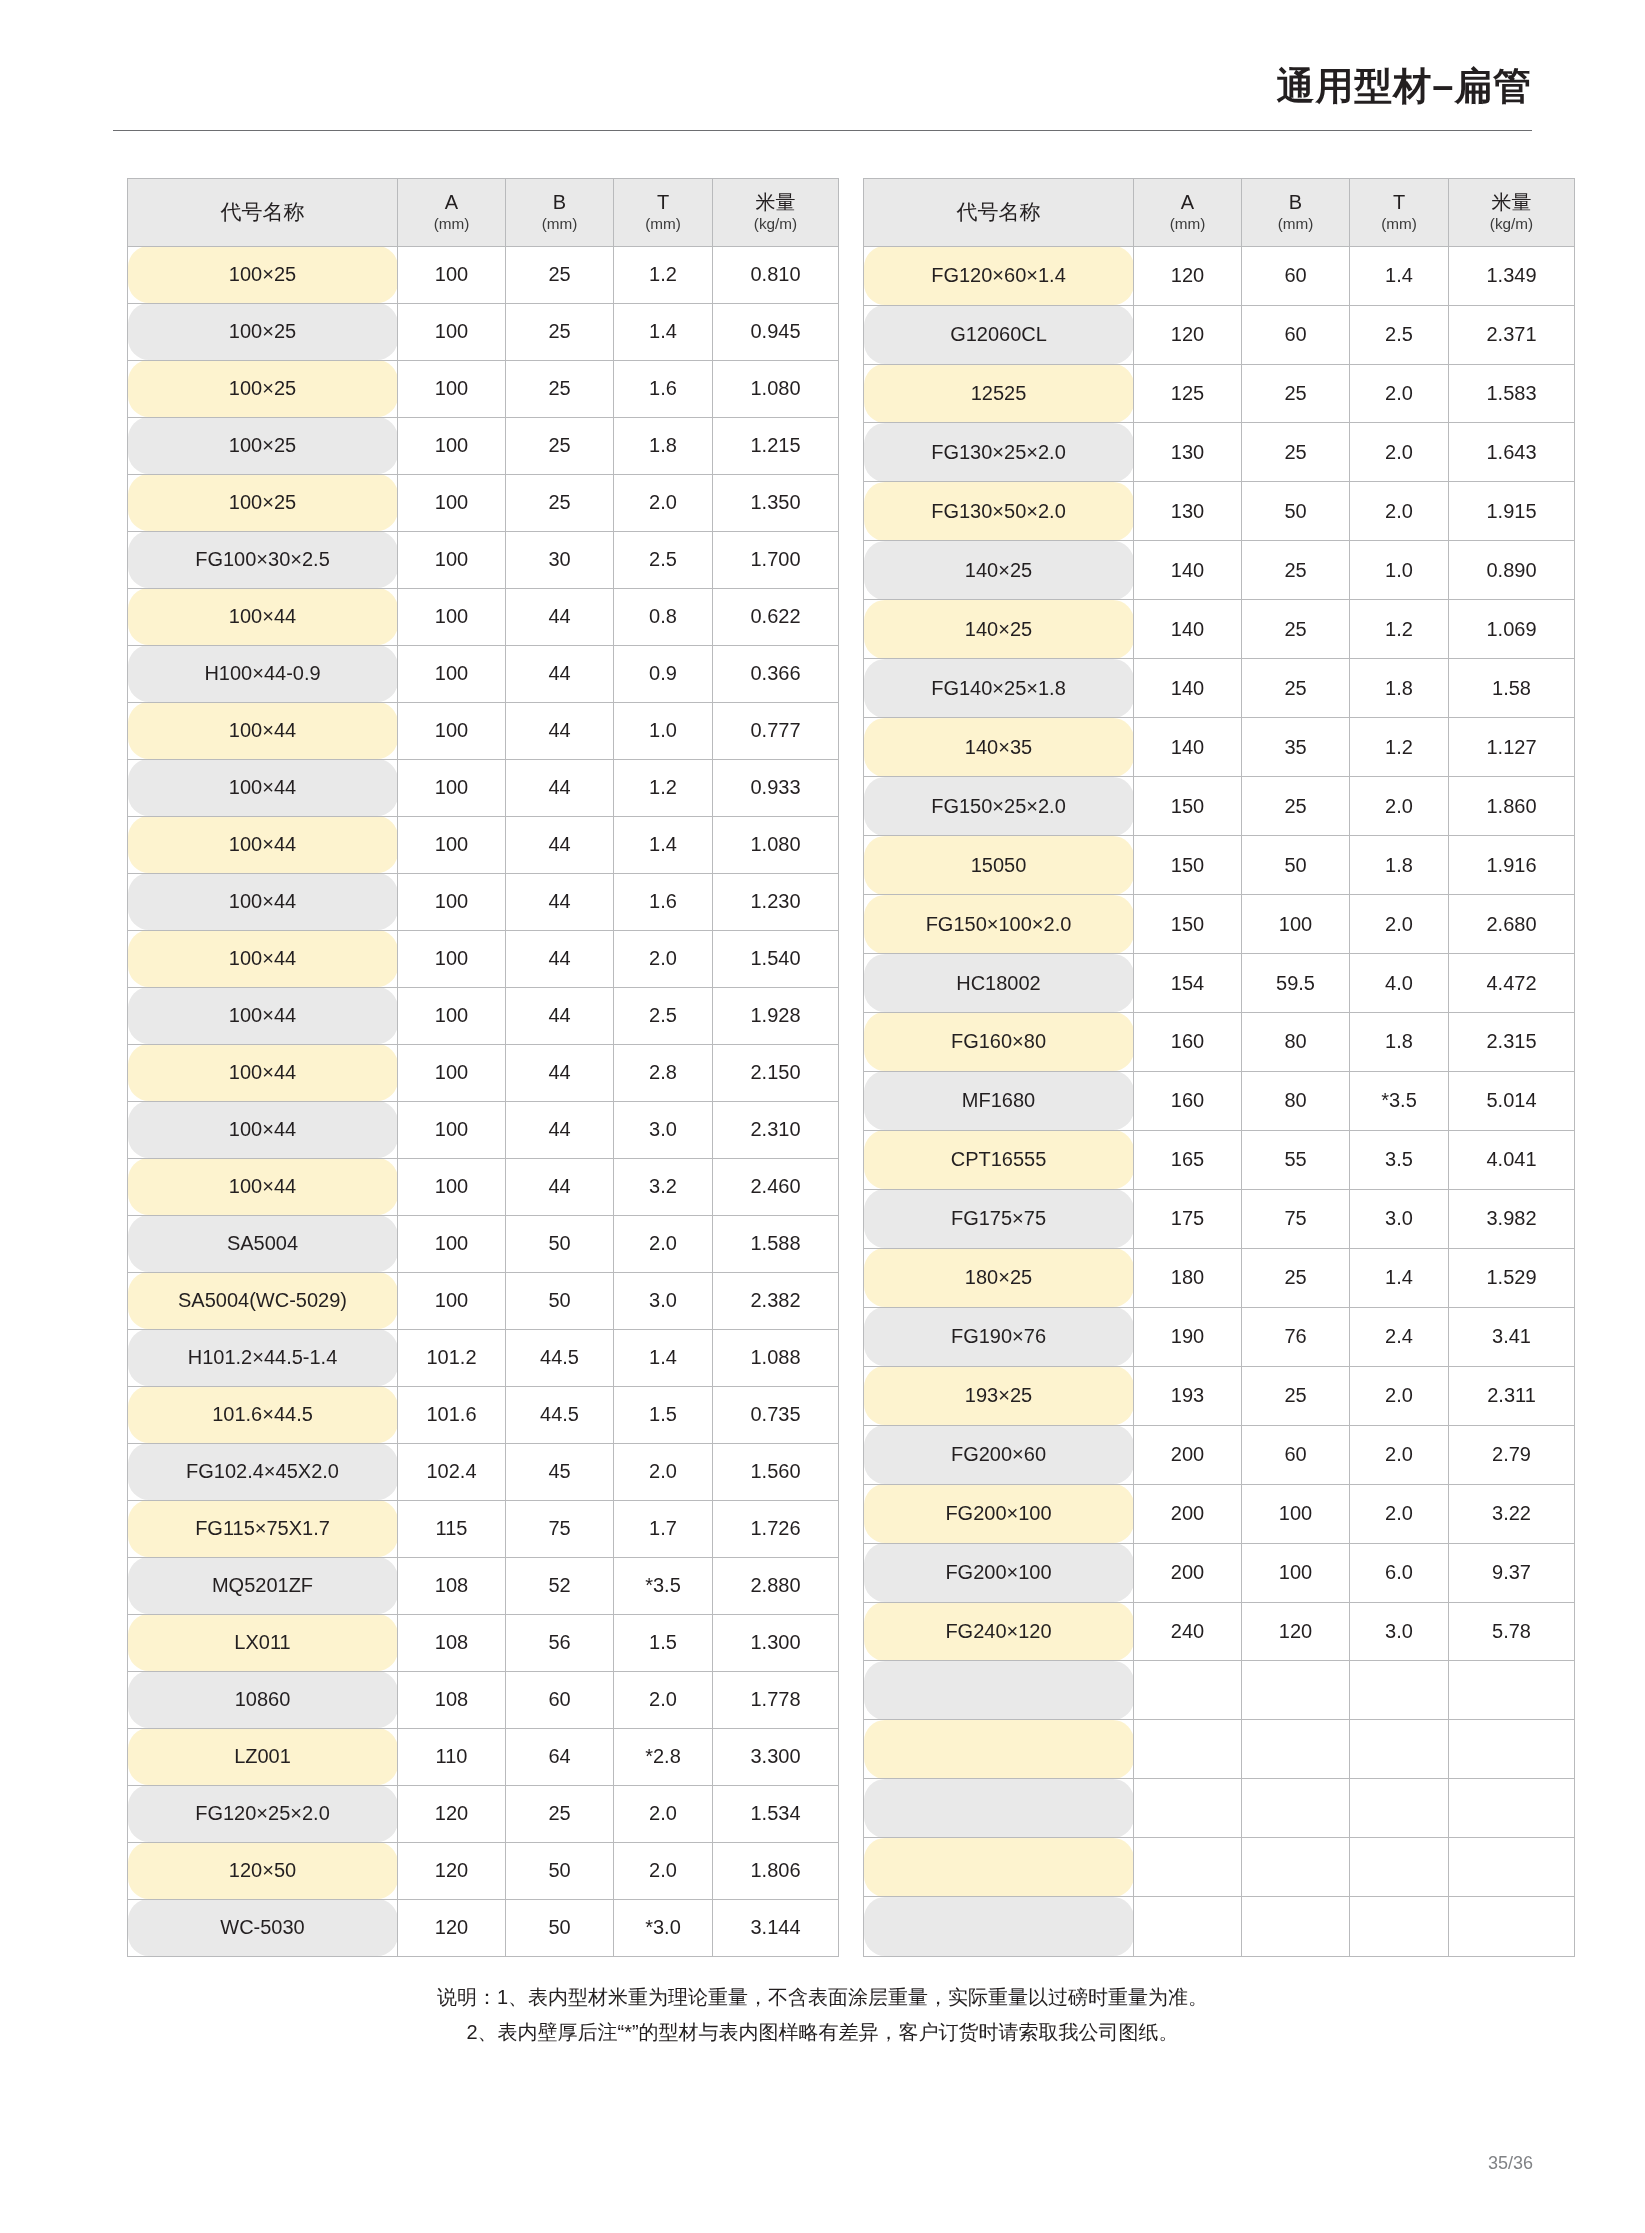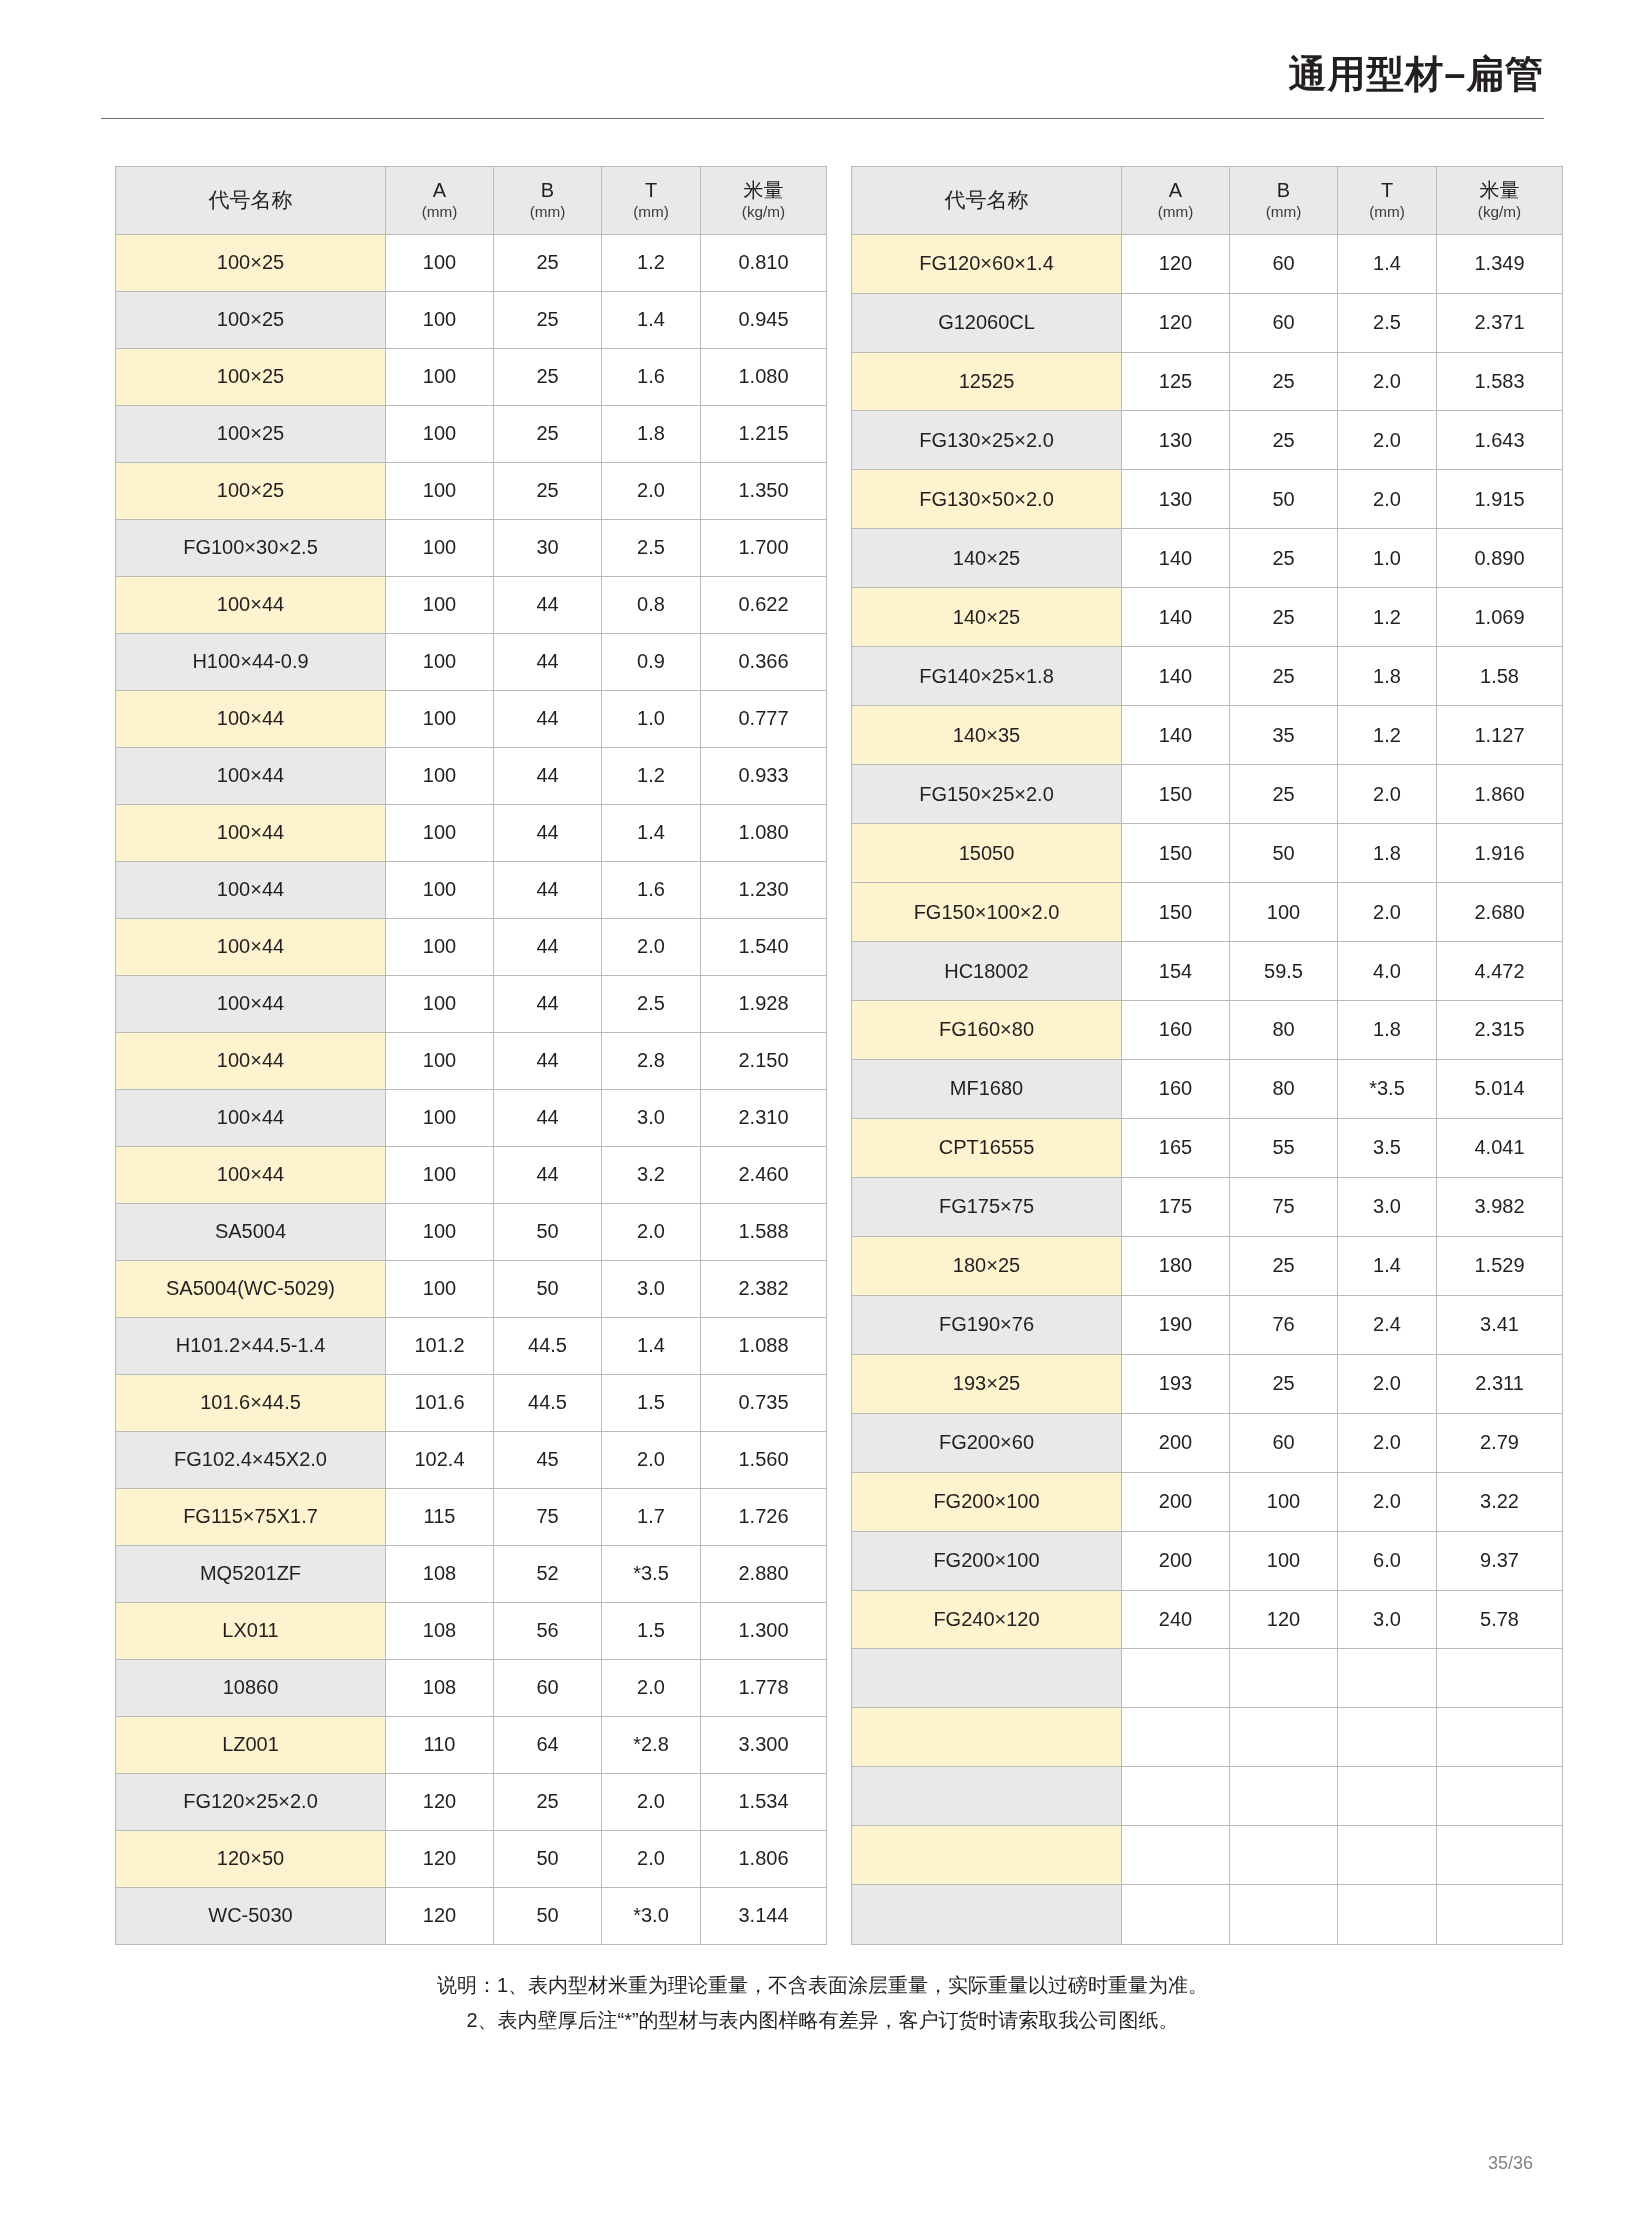--- a/index.html
+++ b/index.html
@@ -11,21 +11,21 @@
     width: 1645px;
     height: 2233px;
     font-family: "Liberation Sans", sans-serif;
     color: #231f20;
     position: relative;
     overflow: hidden;
   }
   .page {
     position: absolute;
     inset: 0;
-    padding: 0;
+    padding: 12px;
   }
   
   .header {
     margin: 52px 101px 0 101px;
     text-align: right;
   }
   .header .title-cn {
     font-size: 38px;
     font-weight: bold;
     letter-spacing: 0.9px;
@@ -91,21 +91,21 @@
   }
   table.spec thead th.name-head {
     font-size: 21px;
   }
   
   tr.odd td.name { background: #fdf3cf; }
   tr.even td.name { background: #e9e9e9; }
   tr.odd td.val, tr.even td.val { background: #ffffff; }
   tr.blank td.name { }
   tr.blank td.val { background: #ffffff; }
-  td.name { font-size: 20px; }
+  td.name { font-size: 20px; border-radius: 21px; }
   td.val { font-size: 20px; }
   
   .notes {
     margin: 23.4px 144px 0 144px;
     font-size: 20px;
     color: #231f20;
     line-height: 1.75;
     text-align: center;
   }
   .notes .line {

